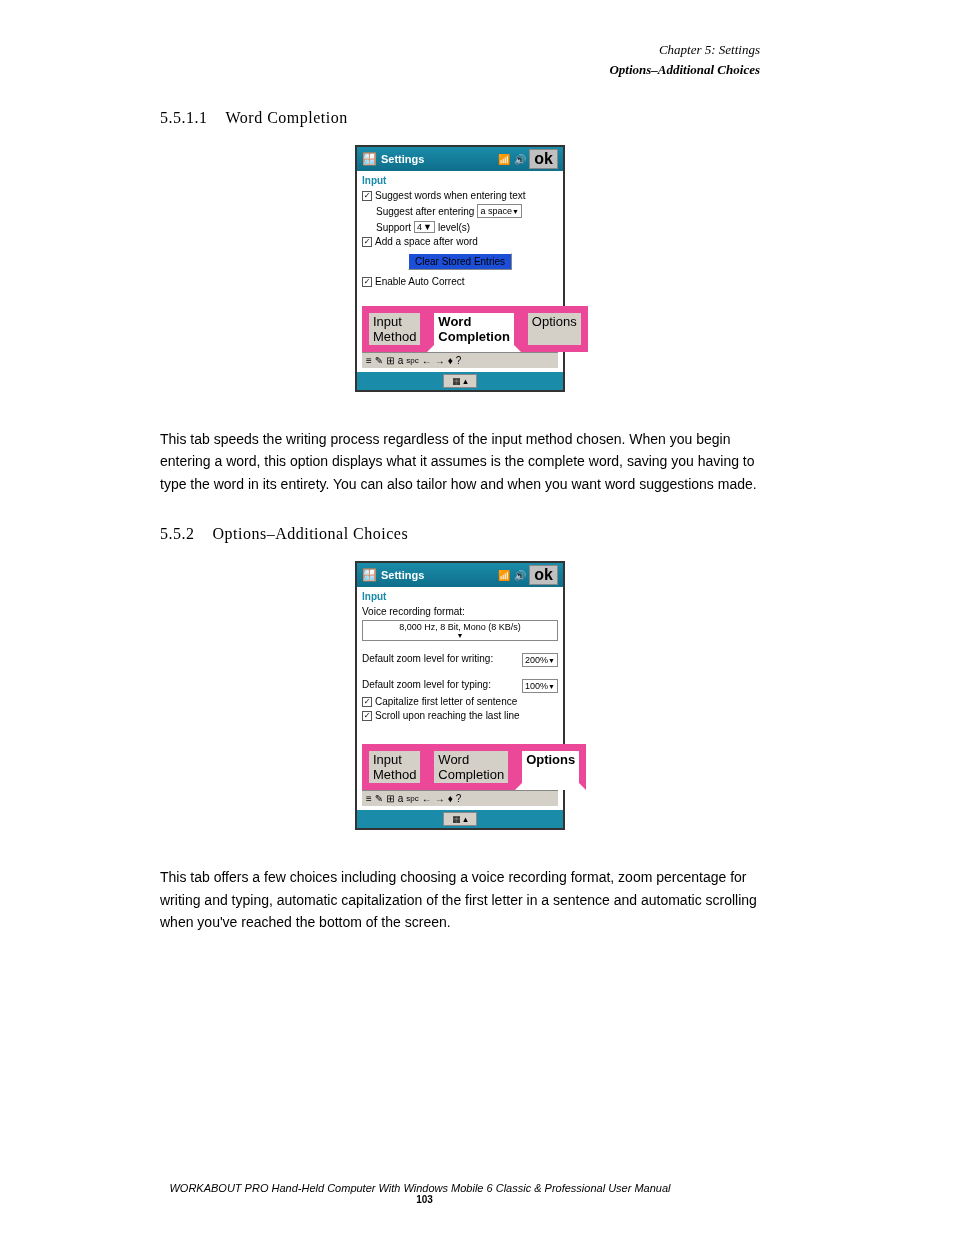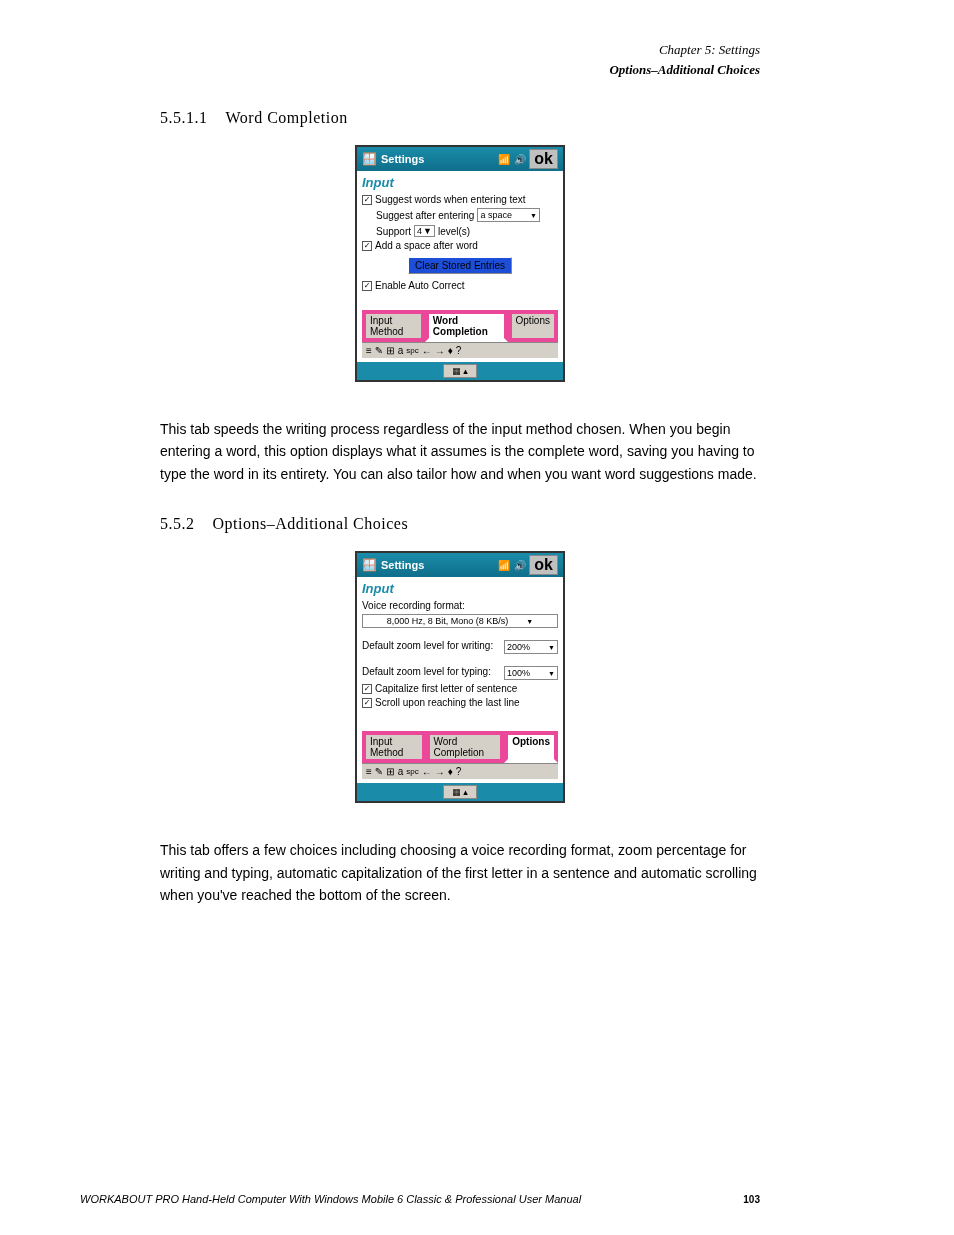--- a/index.html
+++ b/index.html
@@ -83,23 +83,22 @@
     }
 
     .device-body {
       padding: 4px 5px;
       background: #fff;
     }
 
     .device-section-label {
       color: #1a8caa;
       font-weight: bold;
-      font-size: 13px;
+      font-size: 10px;
       margin-bottom: 4px;
-      font-style: italic;
     }
 
     .device-row {
       display: flex;
       align-items: center;
       margin-bottom: 3px;
       font-size: 10px;
       gap: 3px;
     }
 
@@ -119,21 +118,21 @@
       font-size: 8px;
     }
 
     .device-select {
       border: 1px solid #888;
       background: #fff;
       padding: 1px 2px;
       font-size: 9px;
       display: inline-flex;
       align-items: center;
-      gap: 18px;
+      gap: 0;
     }
     .device-select .arrow {
       font-size: 7px;
     }
 
     .device-button {
       background: #1d4ed8;
       border: 1px solid #888;
       border-top-color: #fff;
       border-left-color: #fff;
@@ -150,24 +149,24 @@
       margin-bottom: 3px;
     }
 
     .device-tabs {
       display: flex;
       border-bottom: 1px solid #888;
       margin-top: 6px;
       font-size: 9px;
     }
     .device-tab {
-      border: 4px solid #ec4899;
+      border: 7px solid #ec4899;
       padding: 1px 4px;
       background: #d4d0c8;
-      font-size: 10px;
+      font-size: 13px;
     }
     .device-tab.active {
       background: #fff;
       border-bottom-color: #fff;
       font-weight: bold;
     }
 
     .device-toolbar {
       background: #d4d0c8;
       display: flex;
@@ -208,20 +207,21 @@
       bottom: 30px;
       left: 0;
       right: 0;
       padding: 0 80px;
       display: flex;
       justify-content: space-between;
       align-items: center;
       font-size: 11px;
       font-style: italic;
       font-family: Arial, Helvetica, sans-serif;
+      flex-direction: column;
     }
     .footer-page-num {
       font-weight: bold;
       font-style: normal;
       font-size: 10px;
       margin-left: 9px;
     }
 
     .screenshot-wrapper {
       display: flex;
@@ -377,21 +377,21 @@
           </div>
         </div>
 
         <div class="device-body">
           <div class="device-section-label">Input</div>
 
           <div class="device-row">
             <span>Voice recording format:</span>
           </div>
           <div class="device-row">
-            <div class="device-select" style="width:100%;justify-content:center;">
+            <div class="device-select" style="width:100%;justify-content:flex-start;flex-direction:column;">
               <span>8,000 Hz, 8 Bit, Mono (8 KB/s)</span>
               <span class="arrow">▼</span>
             </div>
           </div>
 
           <div class="options-body-row">
             <span>Default zoom level for writing:</span>
             <div class="options-body-right">
               <div class="device-select">
                 <span>200%</span>

